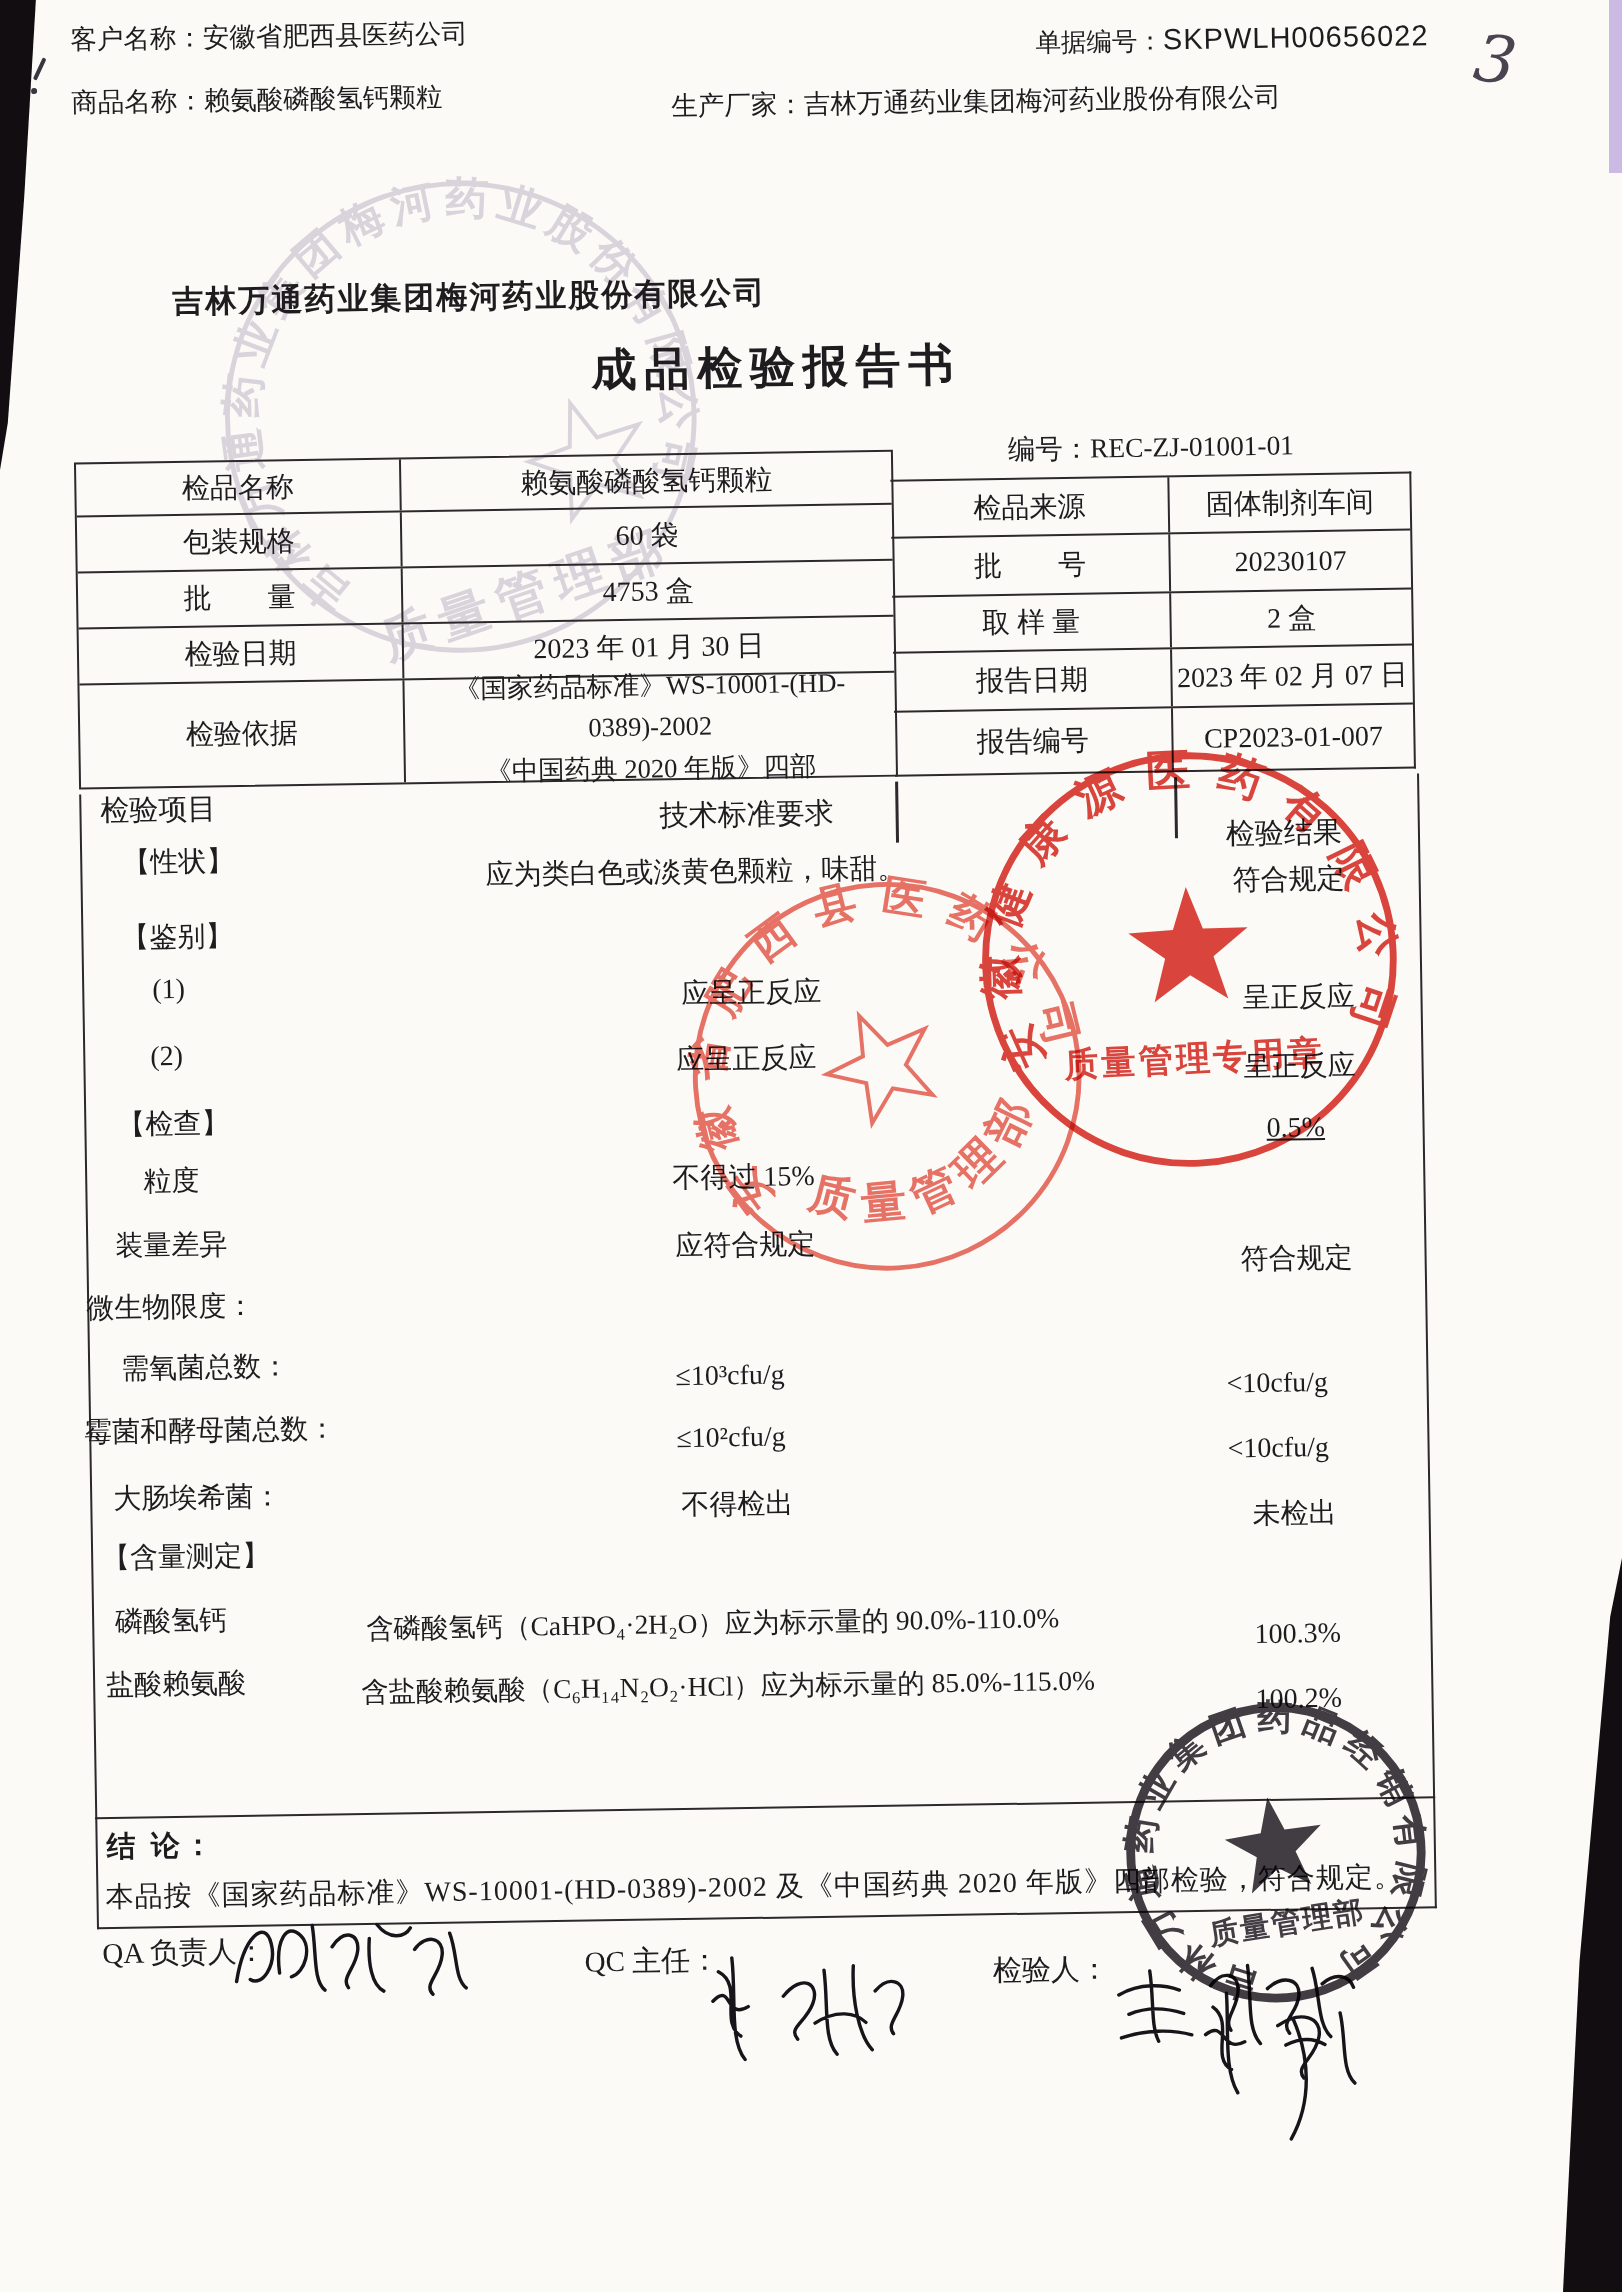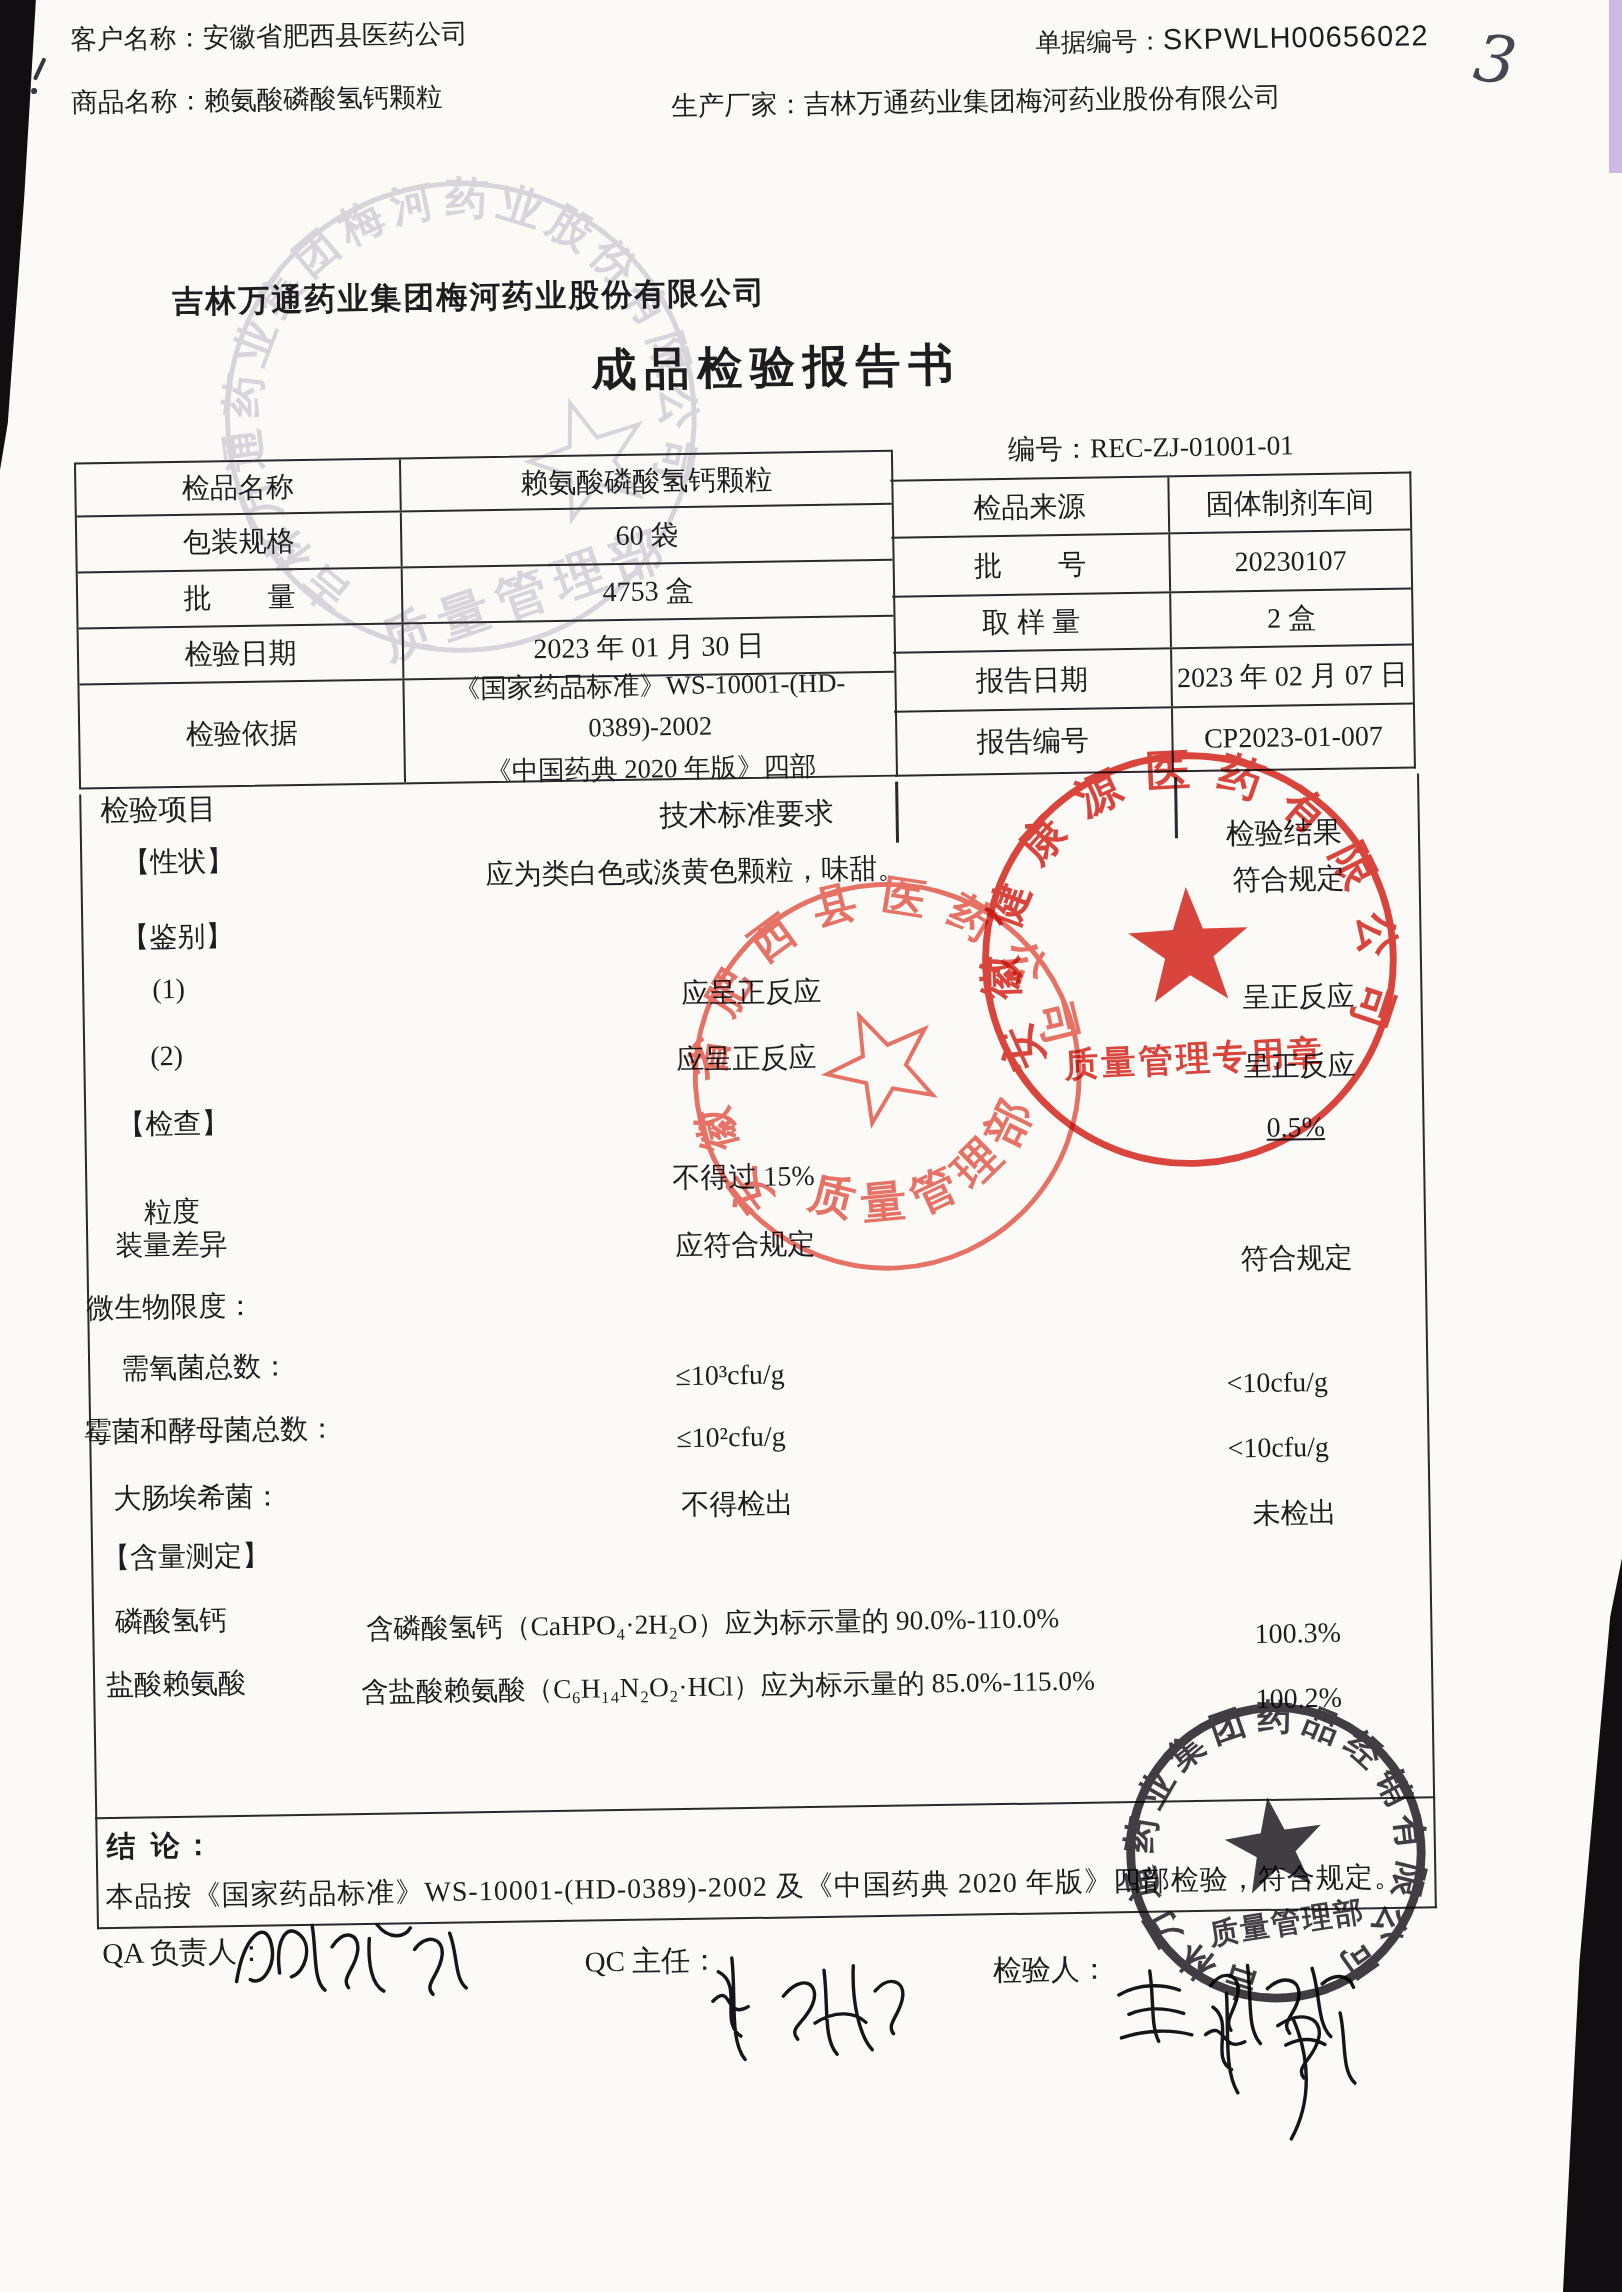--- a/index.html
+++ b/index.html
@@ -41,21 +41,21 @@
 
   
   .bb{left:83px;top:783px;width:1336px;height:1023px;border:2.9px solid #2c282b;border-top:none;}
   .v1{left:899px;top:783px;width:2.9px;height:61px;background:#2c282b;}
   .v2{left:1178px;top:783px;width:2.9px;height:61px;background:#2c282b;}
   .bh-item{left:104px;top:780px;font-size:29px;}
   .bh-std{left:663px;top:794px;font-size:29px;}
   .bh-res{left:1229px;top:821px;font-size:29px;}
   .bt{font-size:28px;}
   .bi0{left:125px;top:833px;} .bi1{left:123px;top:908px;} .bi2{left:153px;top:963px;}
-  .bi3{left:150px;top:1030px;} .bi4{left:116px;top:1095px;} .bi5{left:141px;top:1152px;margin-top:31px;}
+  .bi3{left:150px;top:1030px;} .bi4{left:116px;top:1095px;} .bi5{left:141px;top:1152px;}
   .bi6{left:112px;top:1216px;} .bi7{left:82px;top:1278px;} .bi8{left:116px;top:1339px;}
   .bi9{left:78px;top:1402px;} .bi10{left:106px;top:1469px;} .bi11{left:94px;top:1528px;}
   .bi12{left:106px;top:1592px;} .bi13{left:96px;top:1655px;}
   .bs0{left:488px;top:851px;} .bs2{left:682px;top:973px;} .bs3{left:676px;top:1039px;}
   .bs5{left:670px;top:1157px;} .bs6{left:672px;top:1225px;} .bs8{left:670px;top:1358px;}
   .bs9{left:670px;top:1420px;} .bs10{left:674px;top:1484px;}
   .bs12{left:357px;top:1604px;font-size:27.4px;} .bs13{left:351px;top:1667px;font-size:27.4px;}
   .br0{left:1235px;top:868px;} .br2{left:1243px;top:986px;} .br3{left:1243px;top:1055px;}
   .br5{left:1265px;top:1119px;text-decoration:underline;} .br6{left:1237px;top:1247px;} .br8{left:1221px;top:1374px;}
   .br9{left:1221px;top:1439px;} .br10{left:1245px;top:1502px;} .br12{left:1245px;top:1625px;}

